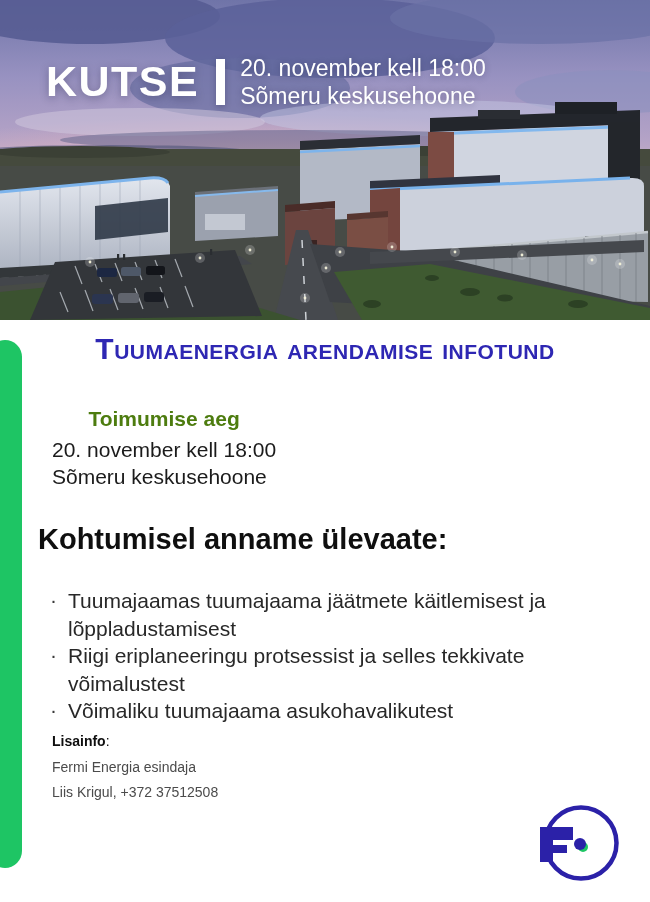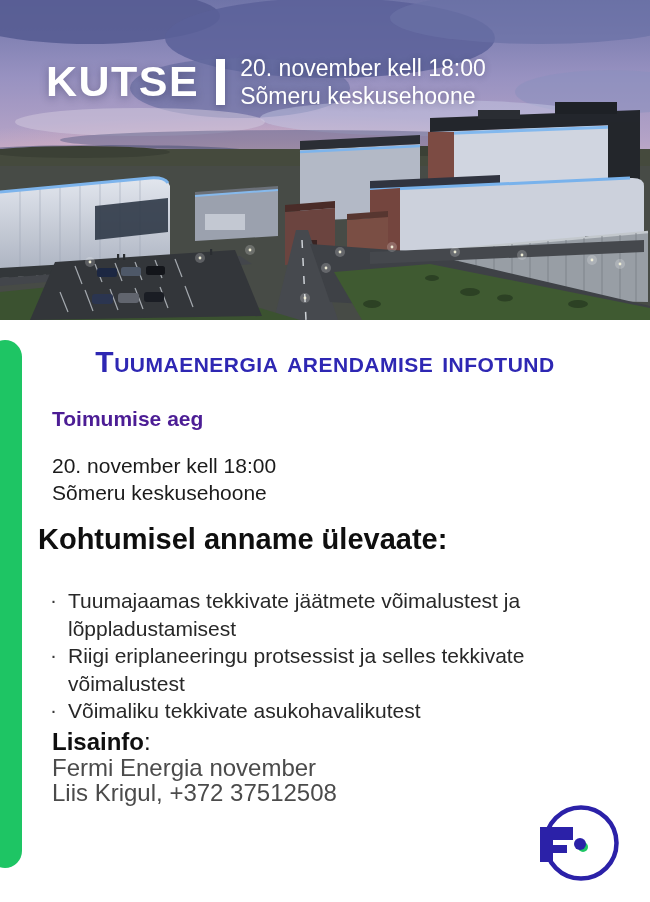--- a/index.html
+++ b/index.html
@@ -19,35 +19,35 @@
     box-shadow:0 2px 6px rgba(25,25,60,.3);}
   .hero-dates{margin-left:15px;color:#ffffff;font-size:23px;font-weight:500;
     line-height:27.5px;margin-top:1px;text-shadow:0 1px 6px rgba(25,25,60,.35);}
   
   .green-pill{
     position:absolute;left:-12px;top:340px;width:34px;height:528px;
     border-radius:22px;
   }
   
   .title{
-    position:absolute;left:0;right:0;top:332px;margin:13px;text-align:center;
+    position:absolute;left:0;right:0;top:332px;margin:0;text-align:center;
     font-size:30px;font-weight:800;font-variant:small-caps;letter-spacing:0.5px;
   }
   
   .event{position:absolute;left:52px;top:405px;font-size:21px;line-height:27px;color:#1b1b1b;}
-  .event .heading{font-weight:800;color:#4c1d95;margin-bottom:20px;}
+  .event .heading{font-weight:800;color:#4d7c0f;margin-bottom:4px;text-align:center;}
   
   .overview{position:absolute;left:38px;top:523px;}
   .overview .heading{font-weight:800;font-size:29px;color:#0f0f0f;}
   .overview ul{list-style:none;margin:31px 0 0 0;padding:0 0 0 12px;}
   .overview li{position:relative;padding-left:18px;font-size:21px;line-height:27.5px;
     color:#282828;max-width:507px;}
   .overview li .dot{position:absolute;left:0;top:-1px;color:#3a3a3a;}
   
-  .contact{position:absolute;left:52px;top:728px;font-size:24px;}
+  .contact{position:absolute;left:52px;top:728px;font-size:14px;}
   .contact .heading-line{color:#0f0f0f;line-height:27px;}
   .contact .heading-line .b{font-weight:800;}
   .contact .line{color:#4b4b4b;line-height:25px;}
   
   .logo{position:absolute;left:533px;top:803px;width:92px;height:80px;}
 </style>
 </head>
 <body>
 
 <div class="page">
@@ -240,38 +240,38 @@
     <div class="heading">Toimumise aeg</div>
     <div>20. november kell 18:00</div>
     <div>Sõmeru keskusehoone</div>
   </section>
 
   <section class="overview">
     <div class="heading">Kohtumisel anname ülevaate:</div>
     <ul>
       <li>
         <span class="dot">·</span>
-        <span>Tuumajaamas tekkivate jäätmete võimalustest ja lõppladustamisest</span>
+        <span>Tuumajaamas tuumajaama jäätmete käitlemisest ja lõppladustamisest</span>
       </li>
       <li>
         <span class="dot">·</span>
         <span>Riigi eriplaneeringu protsessist ja selles tekkivate võimalustest</span>
       </li>
       <li>
         <span class="dot">·</span>
-        <span>Võimaliku tekkivate asukohavalikutest</span>
+        <span>Võimaliku tuumajaama asukohavalikutest</span>
       </li>
     </ul>
   </section>
 
   <section class="contact">
     <div class="heading-line">
       <span class="b">Lisainfo</span><span>:</span>
     </div>
-    <div class="line">Fermi Energia november</div>
+    <div class="line">Fermi Energia esindaja</div>
     <div class="line">Liis Krigul, +372 37512508</div>
   </section>
 
   <div class="logo">
     <svg width="92" height="80" viewBox="0 0 92 80">
       <circle cx="48" cy="40" r="35.5" fill="none" stroke="#2b21a8" stroke-width="4.5"></circle>
       <g fill="#2b21a8">
         <rect x="7" y="24" width="13" height="35"></rect>
         <rect x="7" y="24" width="33" height="13"></rect>
         <rect x="7" y="42" width="27" height="8"></rect>

